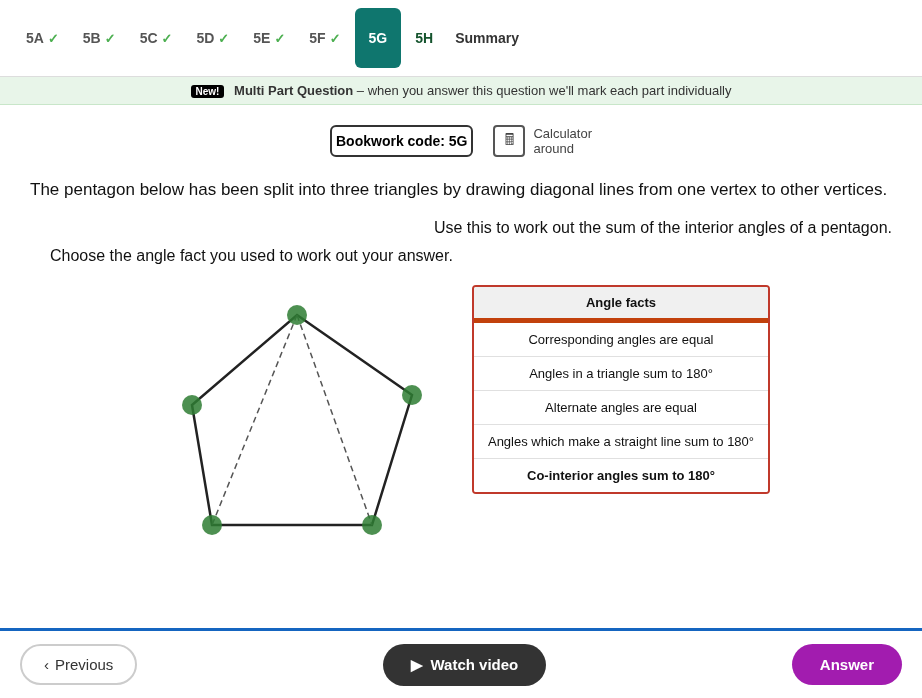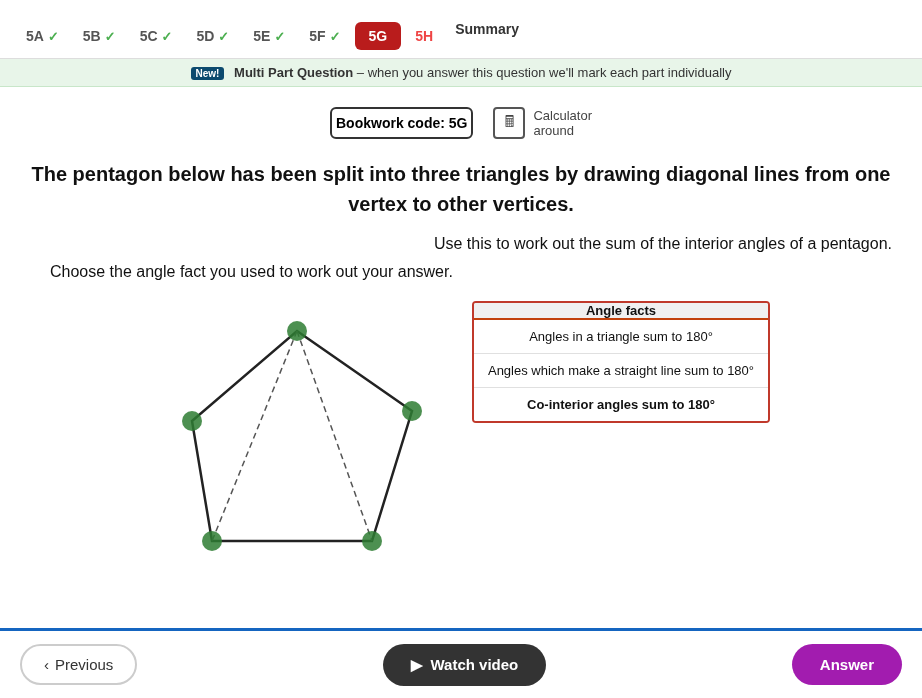--- a/index.html
+++ b/index.html
@@ -24,54 +24,53 @@
     .nav-item {
       display: flex;
       align-items: center;
       gap: 4px;
       padding: 4px 10px;
       border-radius: 4px;
       font-size: 14px;
       font-weight: 600;
       color: #555;
       cursor: pointer;
-      margin-top: 14px;
     }
     .nav-item .check {
       color: #4caf50;
       font-size: 13px;
     }
     .nav-item.active {
-      background: #b91c1c;
+      background: #0f766e;
       color: #fff;
       border-radius: 6px;
-      padding: 6px 14px;
+      padding: 22px 14px;
     }
     .nav-item.inactive {
-      color: #ef4444;
+      color: #14532d;
     }
     .nav-summary {
       margin-left: 8px;
       font-size: 14px;
       font-weight: 600;
       color: #333;
       cursor: pointer;
     }
 
     
     .multipart-banner {
       background: #e8f5e9;
       border-bottom: 1px solid #c8e6c9;
       padding: 6px 16px;
       font-size: 13px;
       color: #333;
       text-align: center;
     }
     .multipart-banner .new-badge {
-      background: #0c4a6e;
+      background: #000000;
       color: #fff;
       font-size: 10px;
       font-weight: 700;
       padding: 1px 5px;
       border-radius: 3px;
       margin-right: 6px;
       vertical-align: middle;
     }
 
     
@@ -110,26 +109,25 @@
       border: 2px solid #555;
       border-radius: 4px;
       display: flex;
       align-items: center;
       justify-content: center;
       font-size: 16px;
     }
 
     
     .question-text {
-      text-align: center;
-      font-size: 20px;
+      text-align: left;
+      font-size: 17px;
       color: #111;
       line-height: 1.5;
       margin-bottom: 16px;
-      font-weight: bold;
     }
     .sub-question {
       text-align: right;
       font-size: 16px;
       color: #111;
       margin-bottom: 10px;
       margin-left: 20px;
     }
     .choose-text {
       text-align: left;
@@ -159,25 +157,25 @@
     .angle-facts-box {
       border: 2px solid #c0392b;
       border-radius: 4px;
       overflow: hidden;
       min-width: 280px;
       max-width: 320px;
     }
     .angle-facts-header {
       background: #f0f0f0;
       text-align: center;
-      padding: 0 12px;
+      padding: 8px 12px;
       font-size: 13px;
       font-weight: 700;
       color: #111;
-      border-bottom: 2px solid #c2410c;
+      border-bottom: 5px solid #c2410c;
     }
     .angle-fact-item {
       padding: 9px 14px;
       font-size: 13px;
       color: #111;
       border-bottom: 1px solid #e0e0e0;
       text-align: center;
       cursor: pointer;
       background: #fff;
     }
@@ -316,21 +314,23 @@
         <circle cx="220" cy="240" r="10" fill="#2e7d32" opacity="0.85"></circle>
 
         <circle cx="60" cy="240" r="10" fill="#2e7d32" opacity="0.85"></circle>
 
         <circle cx="40" cy="120" r="10" fill="#2e7d32" opacity="0.85"></circle>
       </svg>
     </div>
 
     <div class="angle-facts-box">
       <div class="angle-facts-header">Angle facts</div>
+      <div class="angle-fact-item">Corresponding angles are equal</div>
       <div class="angle-fact-item">Angles in a triangle sum to 180°</div>
+      <div class="angle-fact-item">Alternate angles are equal</div>
       <div class="angle-fact-item">Angles which make a straight line sum to 180°</div>
       <div class="angle-fact-item">Co-interior angles sum to 180°</div>
     </div>
 
   </div>
 </div>
 
 <div class="bottom-bar">
   <button class="prev-btn">
     <span>‹</span>

